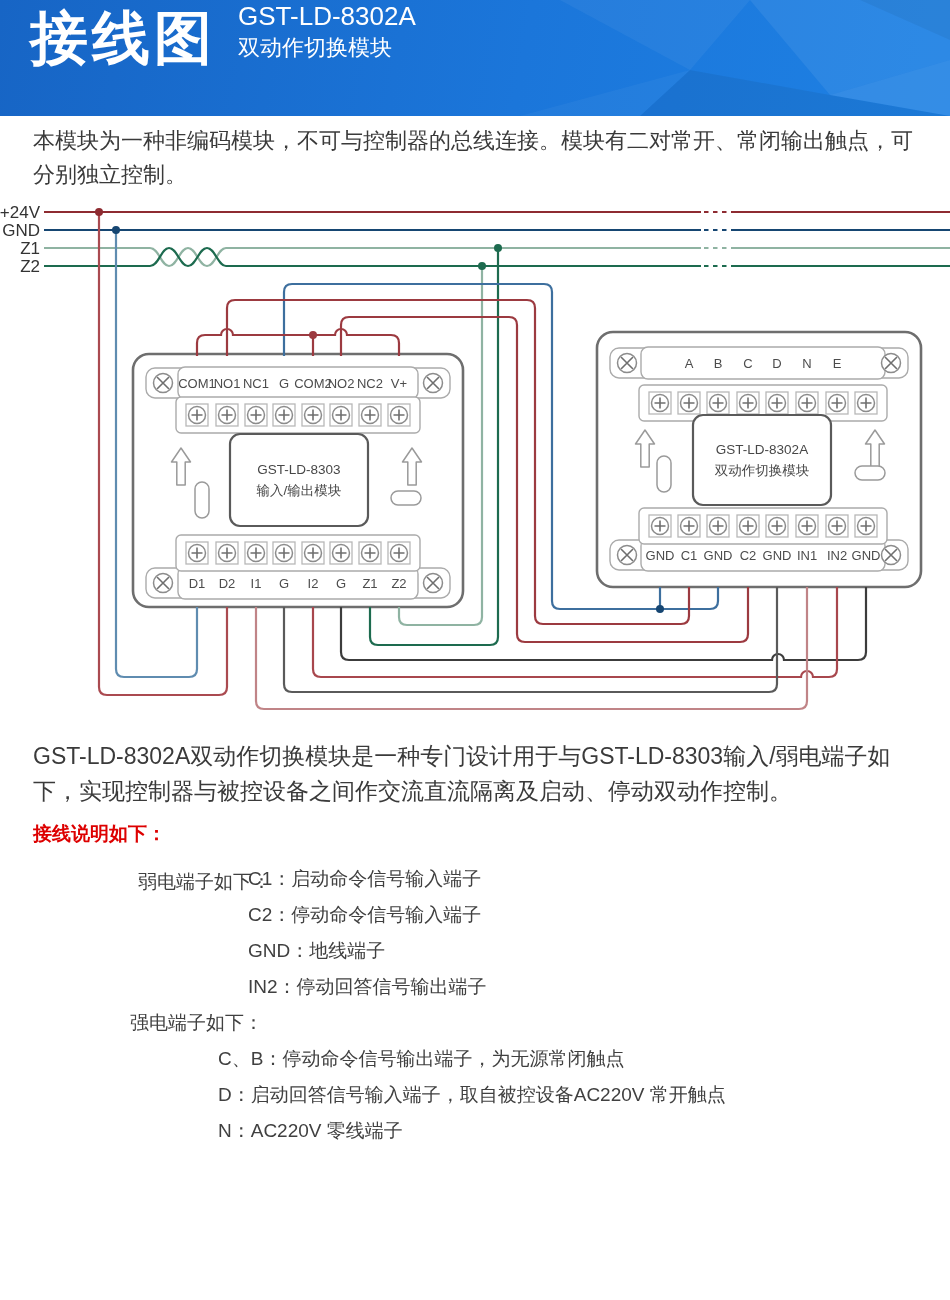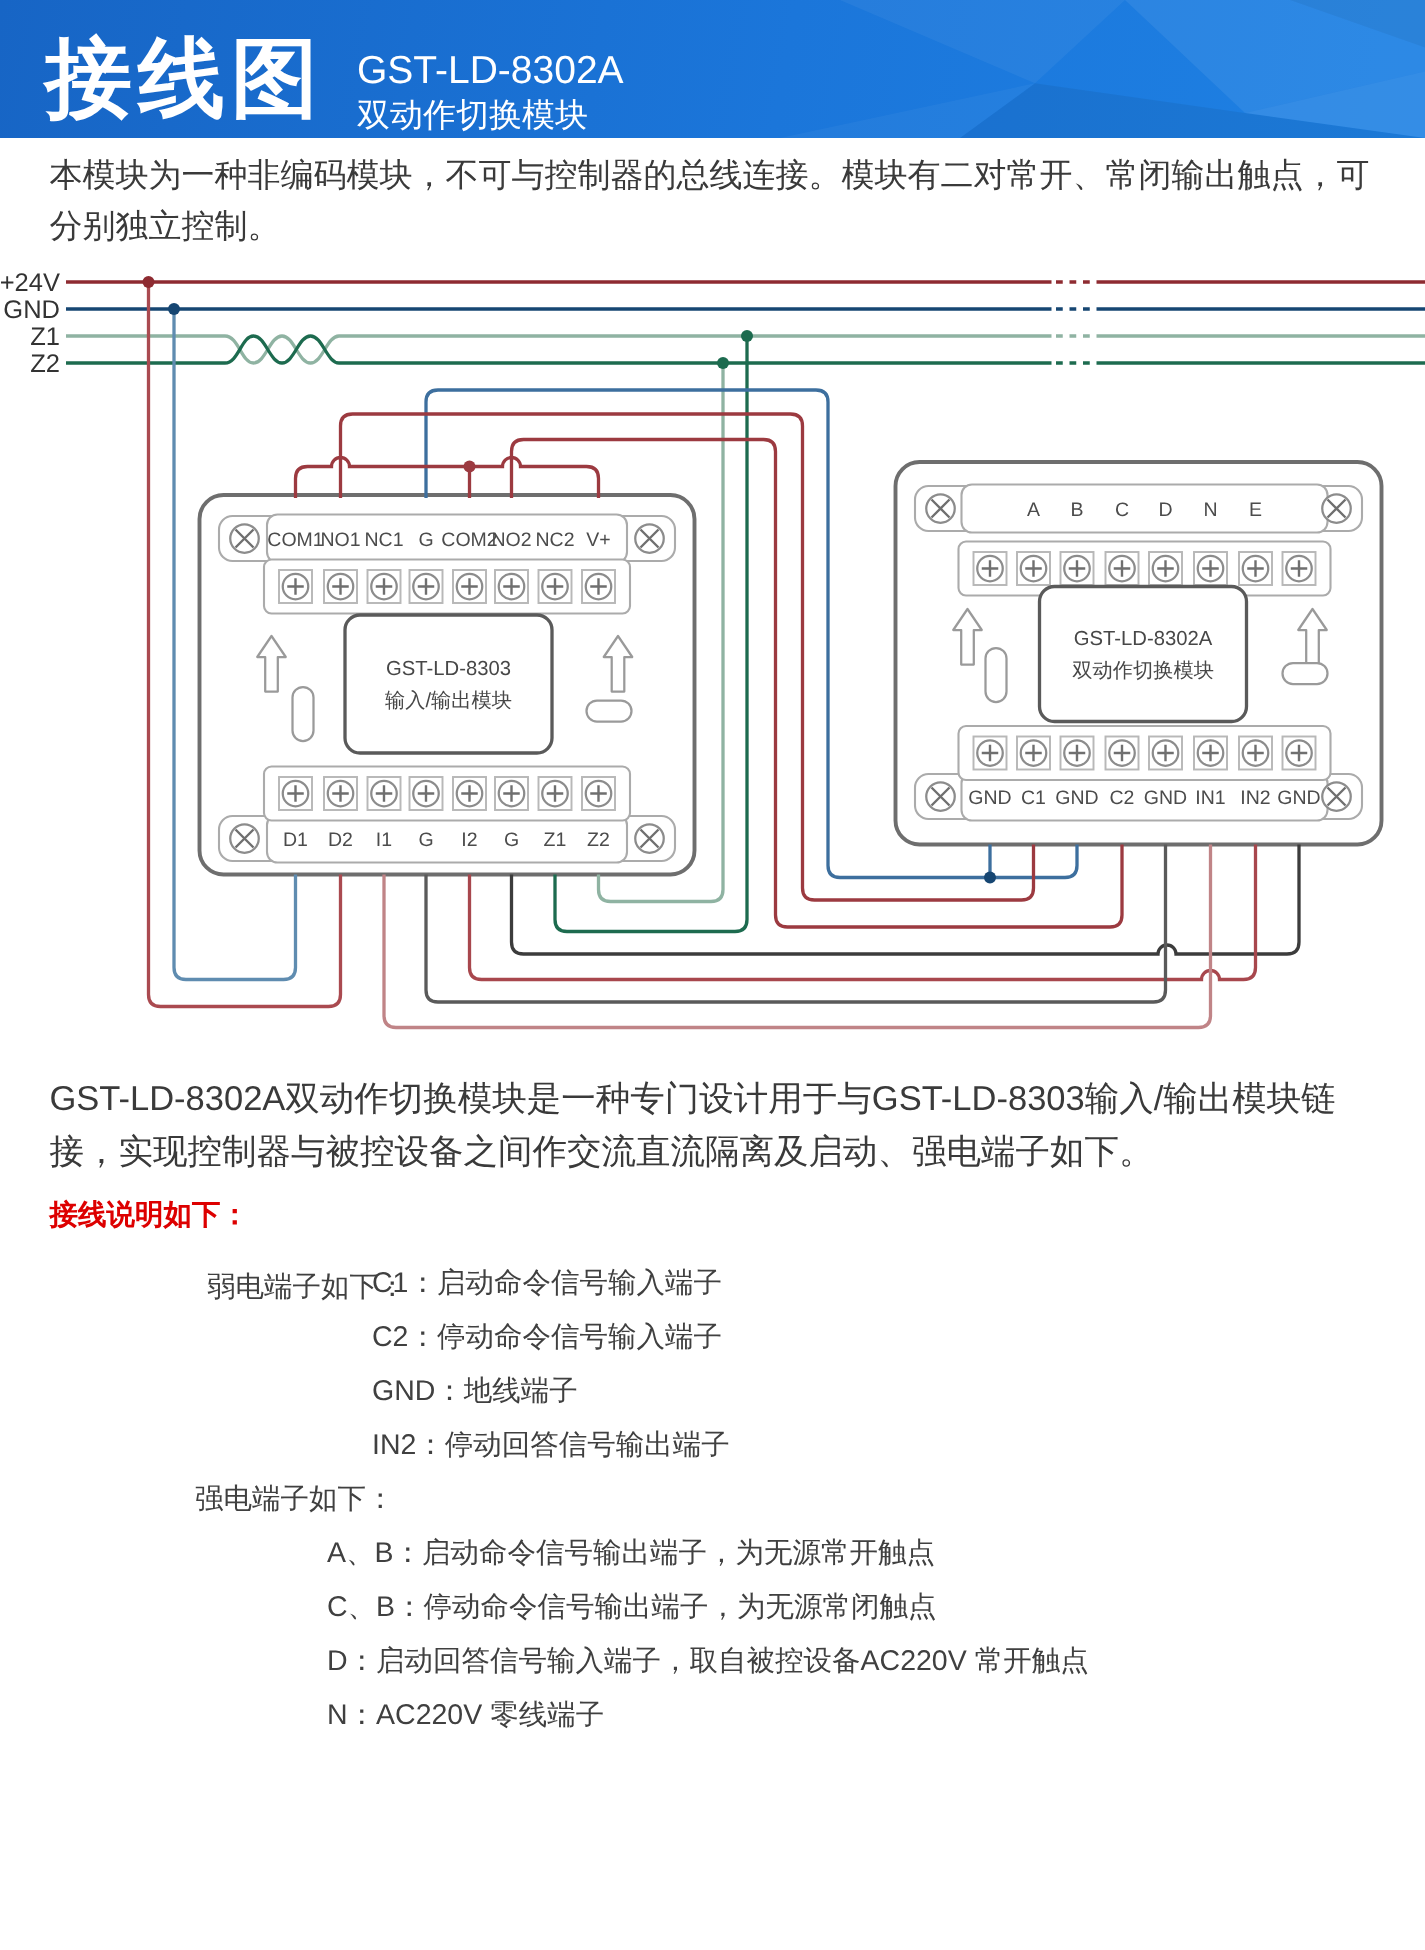--- a/index.html
+++ b/index.html
@@ -1,20 +1,20 @@
 <!DOCTYPE html>
 <html><head>
 <meta charset="utf-8">
 <style>
   html,body{margin:0;padding:0;background:#ffffff}
   body{width:950px;font-family:"Liberation Sans",sans-serif;color:#3c3c3c}
   .page{width:950px;height:1300px;position:relative;overflow:hidden;background:#fff}
 
-  header.banner{height:92px;background:linear-gradient(100deg,#1765c5 0%,#1b76da 55%,#1e81e4 100%);
-    position:relative;display:flex;align-items:flex-end;color:#fff;overflow:hidden}
+  header.banner{height:116px;background:linear-gradient(100deg,#1765c5 0%,#1b76da 55%,#1e81e4 100%);
+    position:relative;display:flex;align-items:flex-start;color:#fff;overflow:hidden}
   .facets{position:absolute;top:0;left:0;width:100%;height:100%;pointer-events:none}
   .h-title{font-size:58px;font-weight:bold;margin-left:30px;letter-spacing:4px;position:relative;z-index:2}
   .h-sub{margin-left:22px;line-height:1.3;position:relative;z-index:2}
   .h-model{font-size:26px;font-weight:500}
   .h-subname{font-size:22px}
 
   .note{margin:30px 33px 0;font-size:21px;color:#dd0000;white-space:nowrap}
   .note .gap{display:inline-block;width:28px}
   .intro{margin:8px 33px 0;font-size:22px;line-height:34px;color:#3a3a3a}
 
@@ -349,37 +349,36 @@
       <path d="M284,665 V742 Q284,750 292,750 H769 Q777,750 777,742 V645" stroke="#5a5a5a" stroke-width="2.2" fill="none" stroke-linecap="butt"></path>
       <path d="M256,665 V759 Q256,767 264,767 H799 Q807,767 807,759 V645" stroke="#c08487" stroke-width="2.2" fill="none" stroke-linecap="butt"></path>
       <circle cx="99" cy="270" r="4" fill="#8e2b31"></circle>
       <circle cx="116" cy="288" r="4" fill="#164672"></circle>
       <circle cx="498" cy="306" r="4" fill="#1d6b4f"></circle>
       <circle cx="482" cy="324" r="4" fill="#1d6b4f"></circle>
       <circle cx="313" cy="393" r="4" fill="#9c3a40"></circle>
       <circle cx="660" cy="667" r="4" fill="#164672"></circle>
     </svg>
 
-  <p class="desc">GST-LD-8302A双动作切换模块是一种专门设计用于与GST-LD-8303输入/输出模块链接，实现控制器与被控设备之间作交流直流隔离及启动、强电端子如下。</p>
+  <p class="desc">GST-LD-8302A双动作切换模块是一种专门设计用于与GST-LD-8303输入/弱电端子如下，实现控制器与被控设备之间作交流直流隔离及启动、停动双动作控制。</p>
 
   <div class="red-head">接线说明如下：</div>
 
   <div class="term-list weak">
     <span class="wlabel">弱电端子如下：</span>
     <div class="items">
       <div>C1：启动命令信号输入端子</div>
       <div>C2：停动命令信号输入端子</div>
       <div>GND：地线端子</div>
       <div>IN2：停动回答信号输出端子</div>
     </div>
   </div>
 
   <div class="term-list strong">
     <div class="slabel">强电端子如下：</div>
     <div class="items">
-      <div>A、B：启动命令信号输出端子，为无源常开触点</div>
       <div>C、B：停动命令信号输出端子，为无源常闭触点</div>
       <div>D：启动回答信号输入端子，取自被控设备AC220V 常开触点</div>
       <div>N：AC220V 零线端子</div>
     </div>
   </div>
 
 </div>
 
 </body></html>

